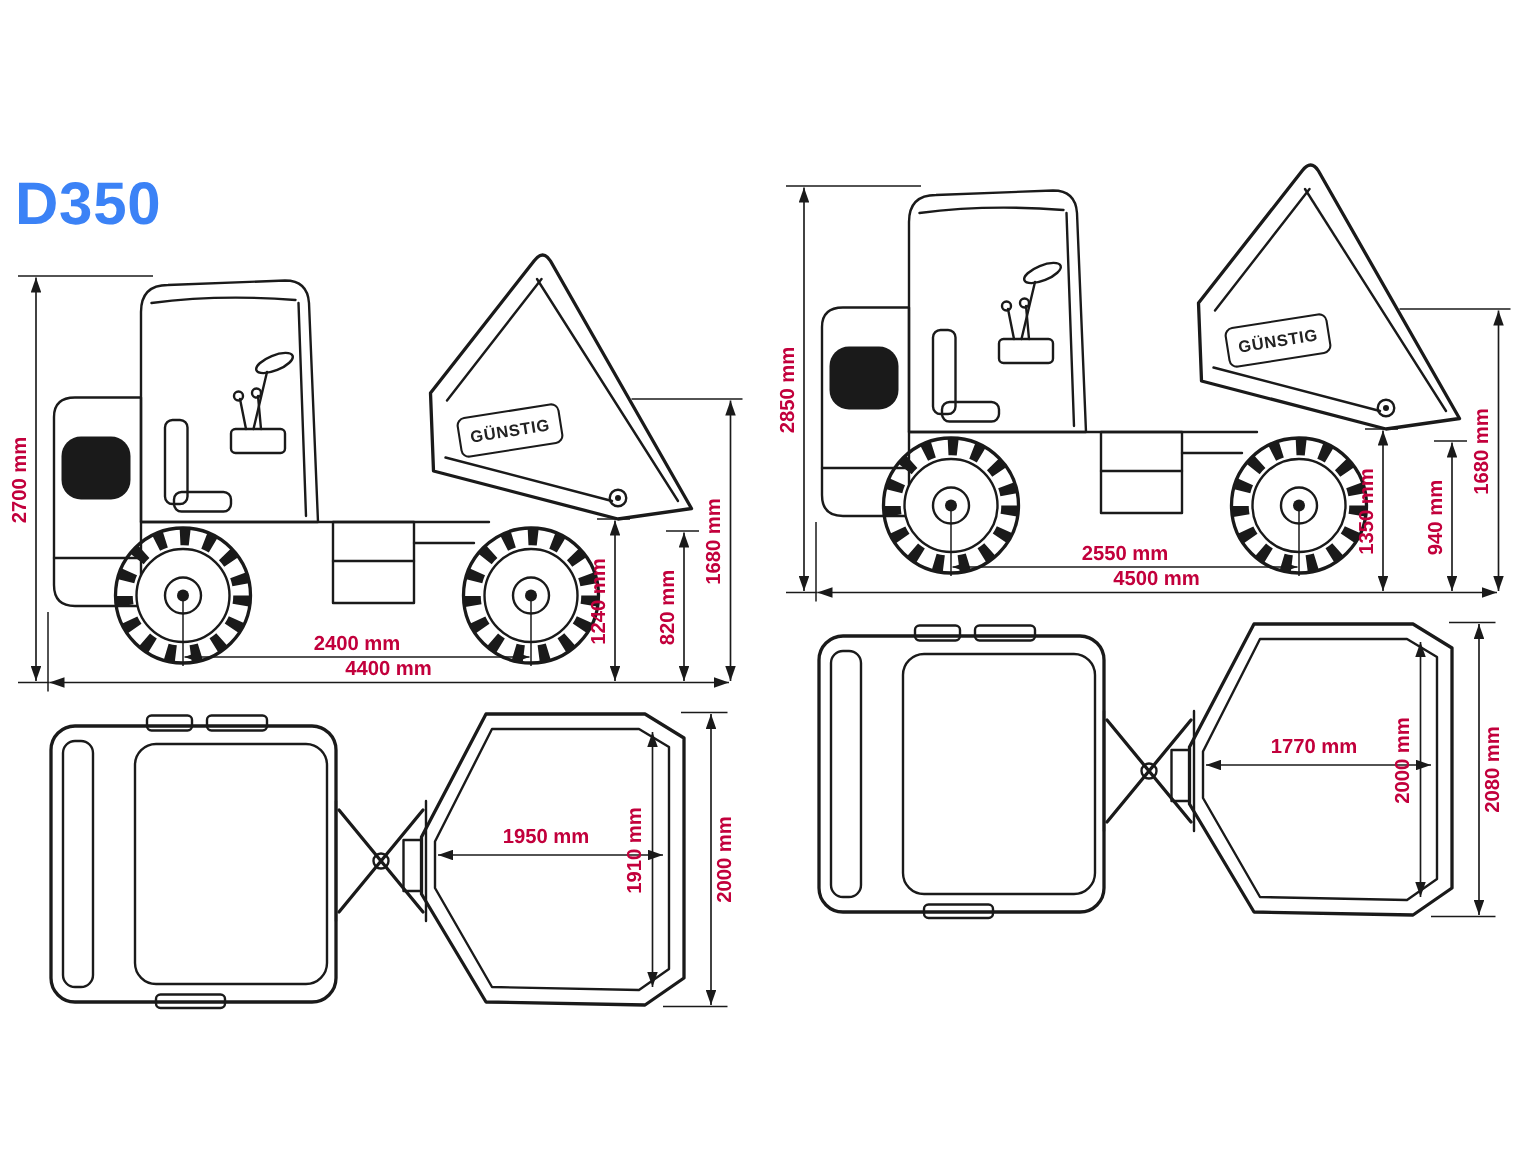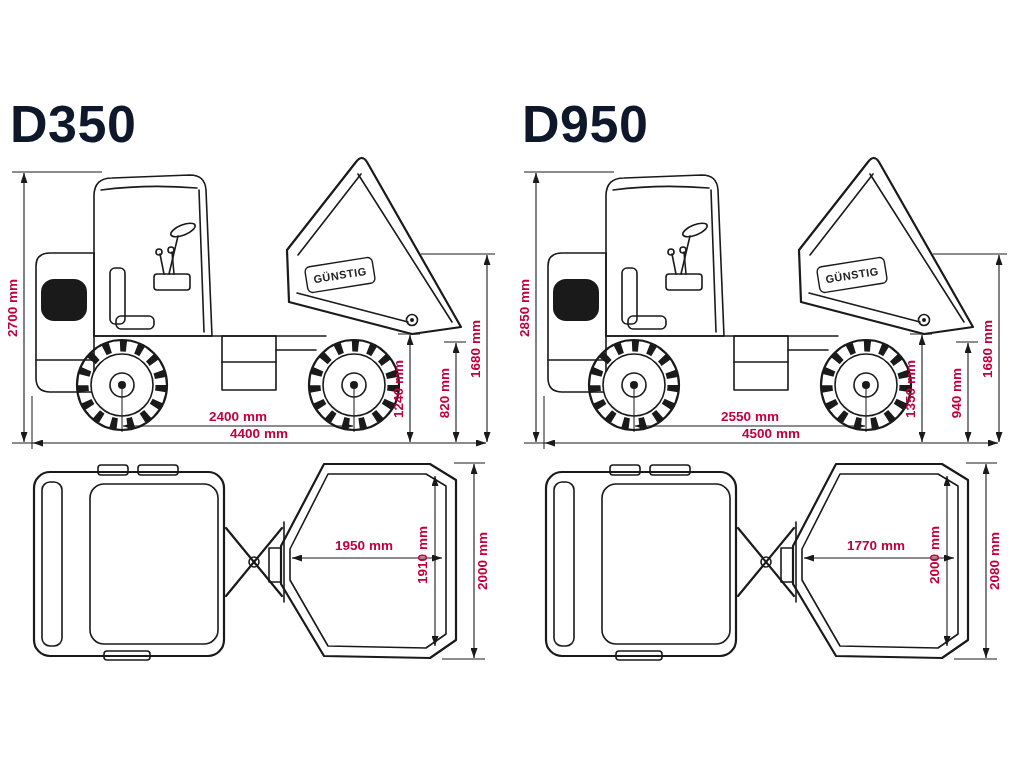--- a/index.html
+++ b/index.html
@@ -1,21 +1,21 @@
 <!DOCTYPE html>
 <html style="--dim-color: #c2003c; --line-color: #1a1a1a;"><head>
 <meta charset="utf-8">
 <style>
   :root{ --dim-color:#c2003c; --line-color:#1a1a1a; }
   *{ margin:0; padding:0; box-sizing:border-box; }
   html,body{ width:1024px; height:767px; background:#ffffff; overflow:hidden;
              font-family:"Liberation Sans", sans-serif; }
   #stage{ display:flex; padding-top:102px; }
   .panel{ width:512px; position:relative; }
-  .title{ font-size:52px; font-weight:800; color:#0f172a; margin:0 0 2px 10px;
+  .title{ font-size:40px; font-weight:800; color:#3b82f6; margin:12px 0 2px 10px;
           height:46px; line-height:44px; letter-spacing:.5px;
           font-family:"Liberation Sans", sans-serif; }
   svg.drawing{ display:block; margin-left:6px; }
 
   .art path,.art line,.art rect,.art circle,.art ellipse{
     fill:none; stroke:var(--line-color); stroke-width:1.6;
     stroke-linejoin:round; stroke-linecap:round; }
   .art .sw2{ stroke-width:2.2; }
   .art .fill{ fill:var(--line-color); stroke:none; }
   .art .tread{ stroke-width:11; stroke-dasharray:6.5 10; stroke-linecap:butt; }
@@ -162,21 +162,20 @@
 
         <line class="ext" x1="448" y1="313" x2="479" y2="313"></line>
         <line class="ext" x1="436" y1="509" x2="479" y2="509"></line>
         <line x1="468" y1="314" x2="468" y2="508" marker-start="url(#mS)" marker-end="url(#mE)"></line>
         <text x="481" y="411" transform="rotate(-90 481 411)">2000 mm</text>
       </g>
     </svg>
   </section>
 
   <section class="panel">
-    <h1 class="title">D950</h1>
 
     <svg class="drawing" width="500" height="575" viewBox="0 0 500 575">
       <defs>
         <marker id="mE" markerWidth="10" markerHeight="7" refX="10" refY="3.5" orient="auto" markerUnits="userSpaceOnUse">
           <path d="M0,0 L10,3.5 L0,7 Z"></path>
         </marker>
         <marker id="mS" markerWidth="10" markerHeight="7" refX="0" refY="3.5" orient="auto" markerUnits="userSpaceOnUse">
           <path d="M10,0 L0,3.5 L10,7 Z"></path>
         </marker>
       </defs>

